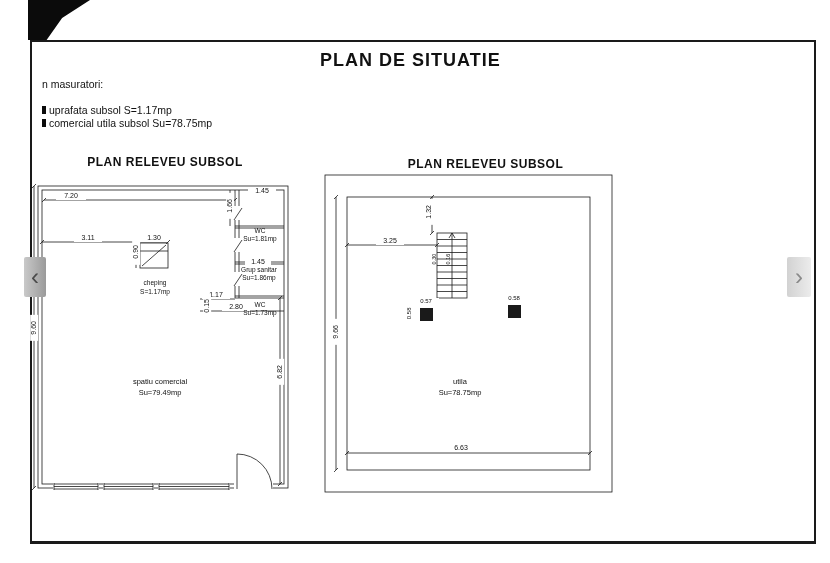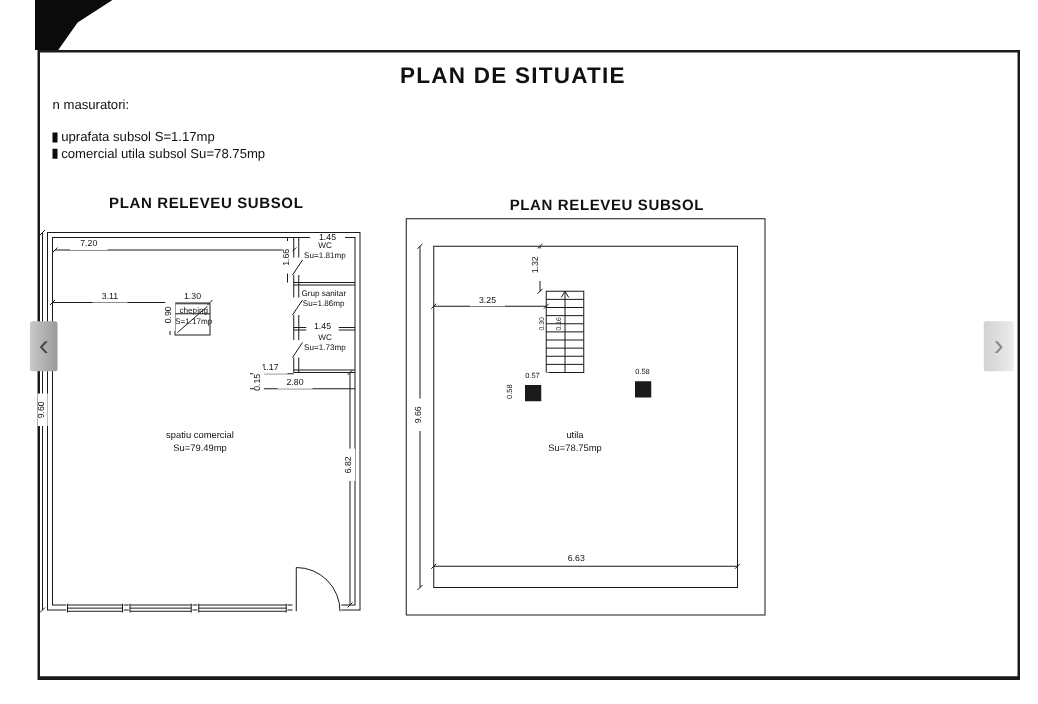--- a/index.html
+++ b/index.html
@@ -15,21 +15,21 @@
   .bullet{width:4px;height:8px;background:#0b0b0b;display:inline-block;flex:0 0 auto;}
   .plan-heading{position:absolute;text-align:center;font-size:12px;font-weight:700;letter-spacing:.5px;}
   .plan{position:absolute;}
   .plan svg{position:absolute;left:0;top:0;}
   .plan svg line,.plan svg rect,.plan svg path{stroke:#1a1a1a;stroke-width:.8;fill:none;}
   .plan svg .wfill{fill:#fff;stroke:none;}
   .plan svg .bfill{fill:#1a1a1a;stroke:none;}
   .dim{position:absolute;font-size:7px;line-height:1.1;text-align:center;background:#fff;white-space:nowrap;}
   .vdim{transform:rotate(-90deg);}
   .tiny{font-size:5.5px;background:transparent;}
-  .room{position:absolute;text-align:center;font-size:6.5px;line-height:1.2;white-space:nowrap;}
+  .room{position:absolute;text-align:center;font-size:6.5px;line-height:1.2;white-space:nowrap;margin-top:34px;}
   .room.big{font-size:7.5px;}
   .nav-btn{position:absolute;display:flex;align-items:center;justify-content:center;cursor:pointer;
            border-radius:2px;font-size:24px;line-height:1;user-select:none;}
   #prev-btn{left:24px;top:257px;width:22px;height:40px;
             background:linear-gradient(to right,#c9c9c9,#9a9a9a);color:#4a4a4a;}
   #next-btn{left:787px;top:257px;width:24px;height:40px;
             background:linear-gradient(to left,#ececec,#d2d2d2);color:#8a8a8a;}
 </style>
 </head>
 <body>

